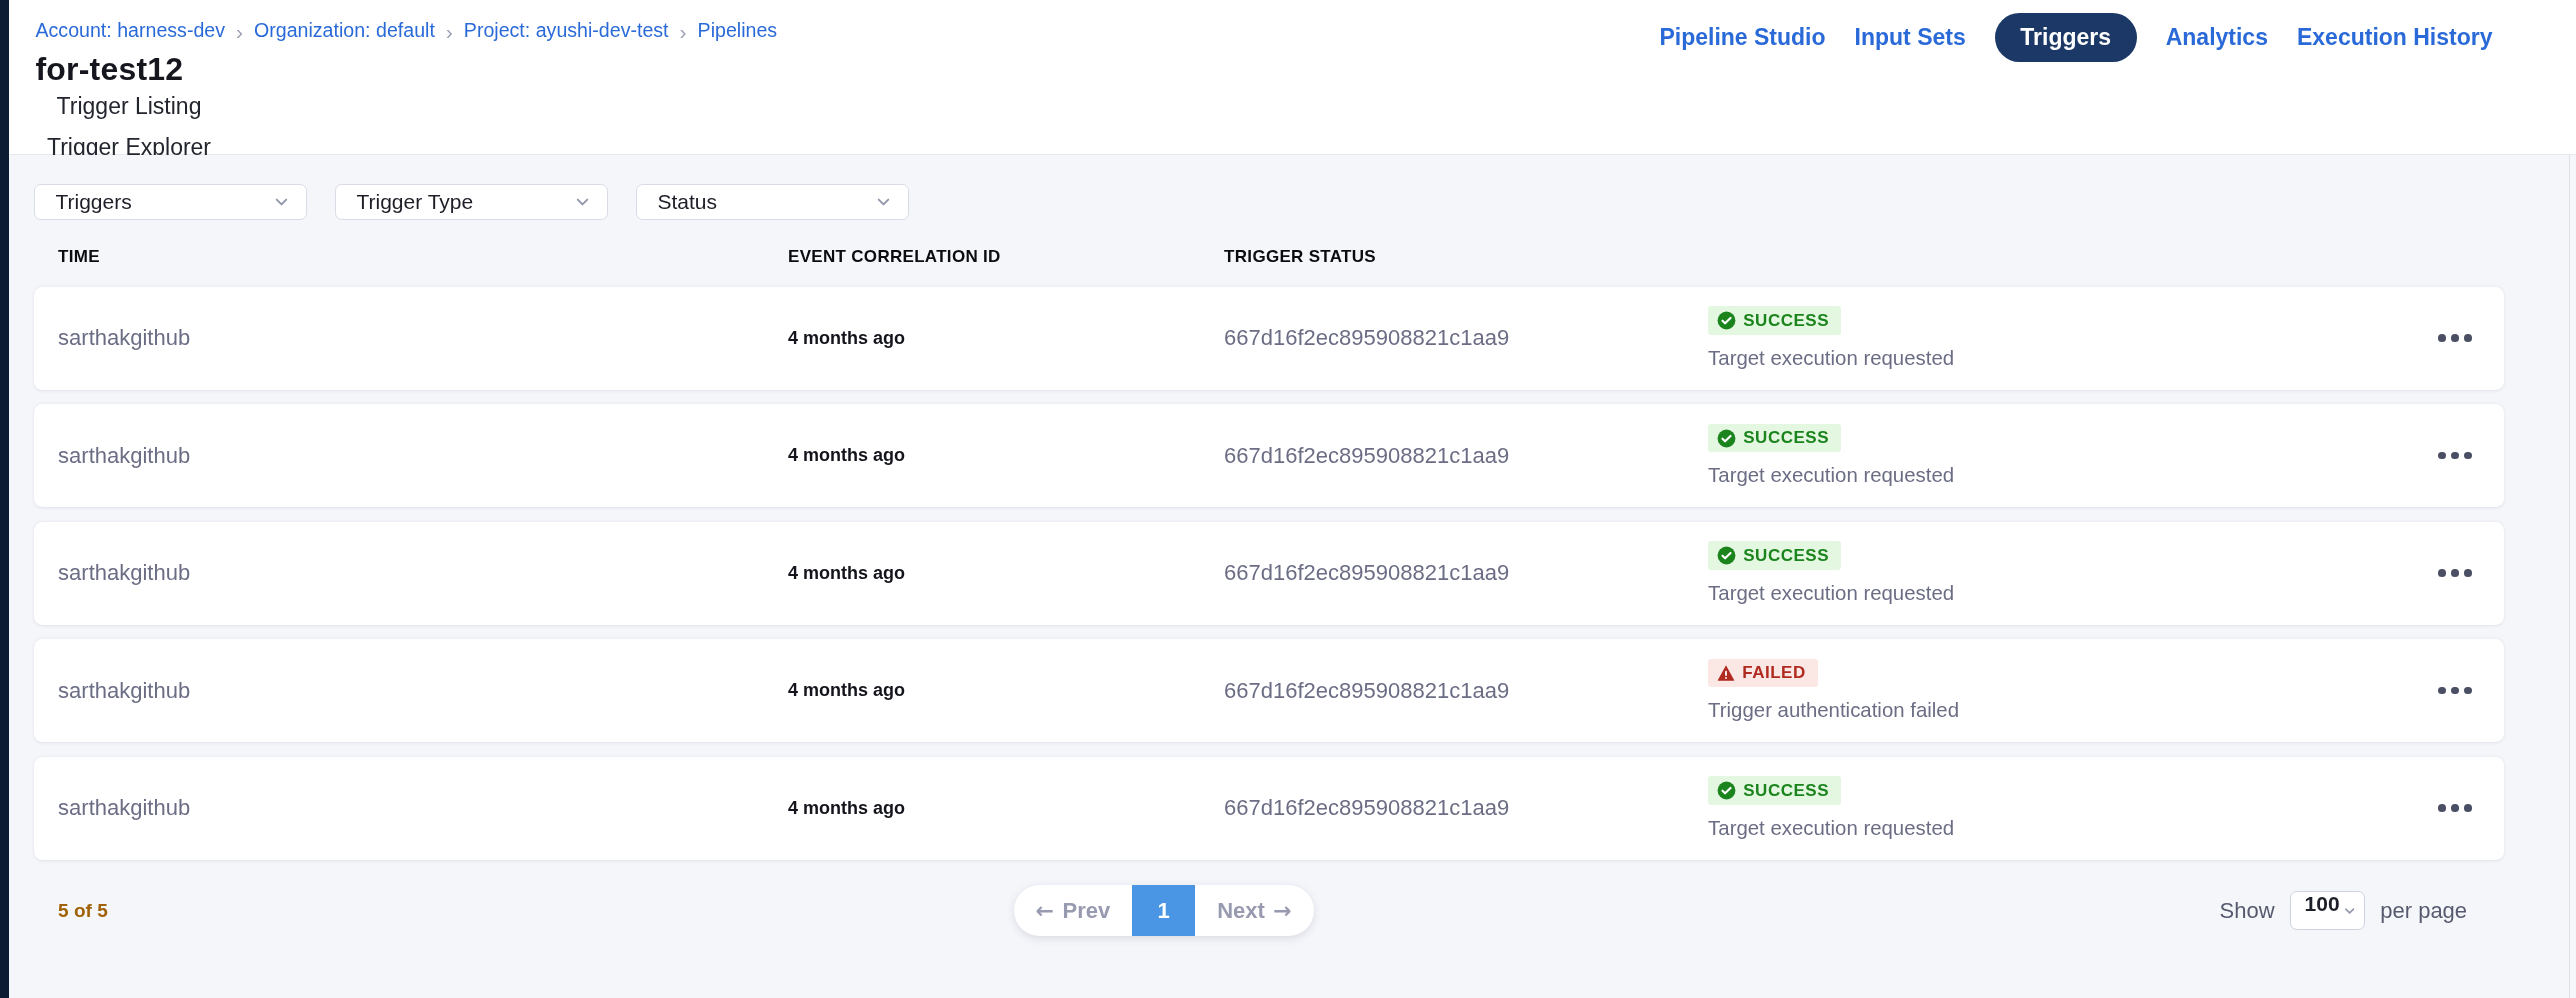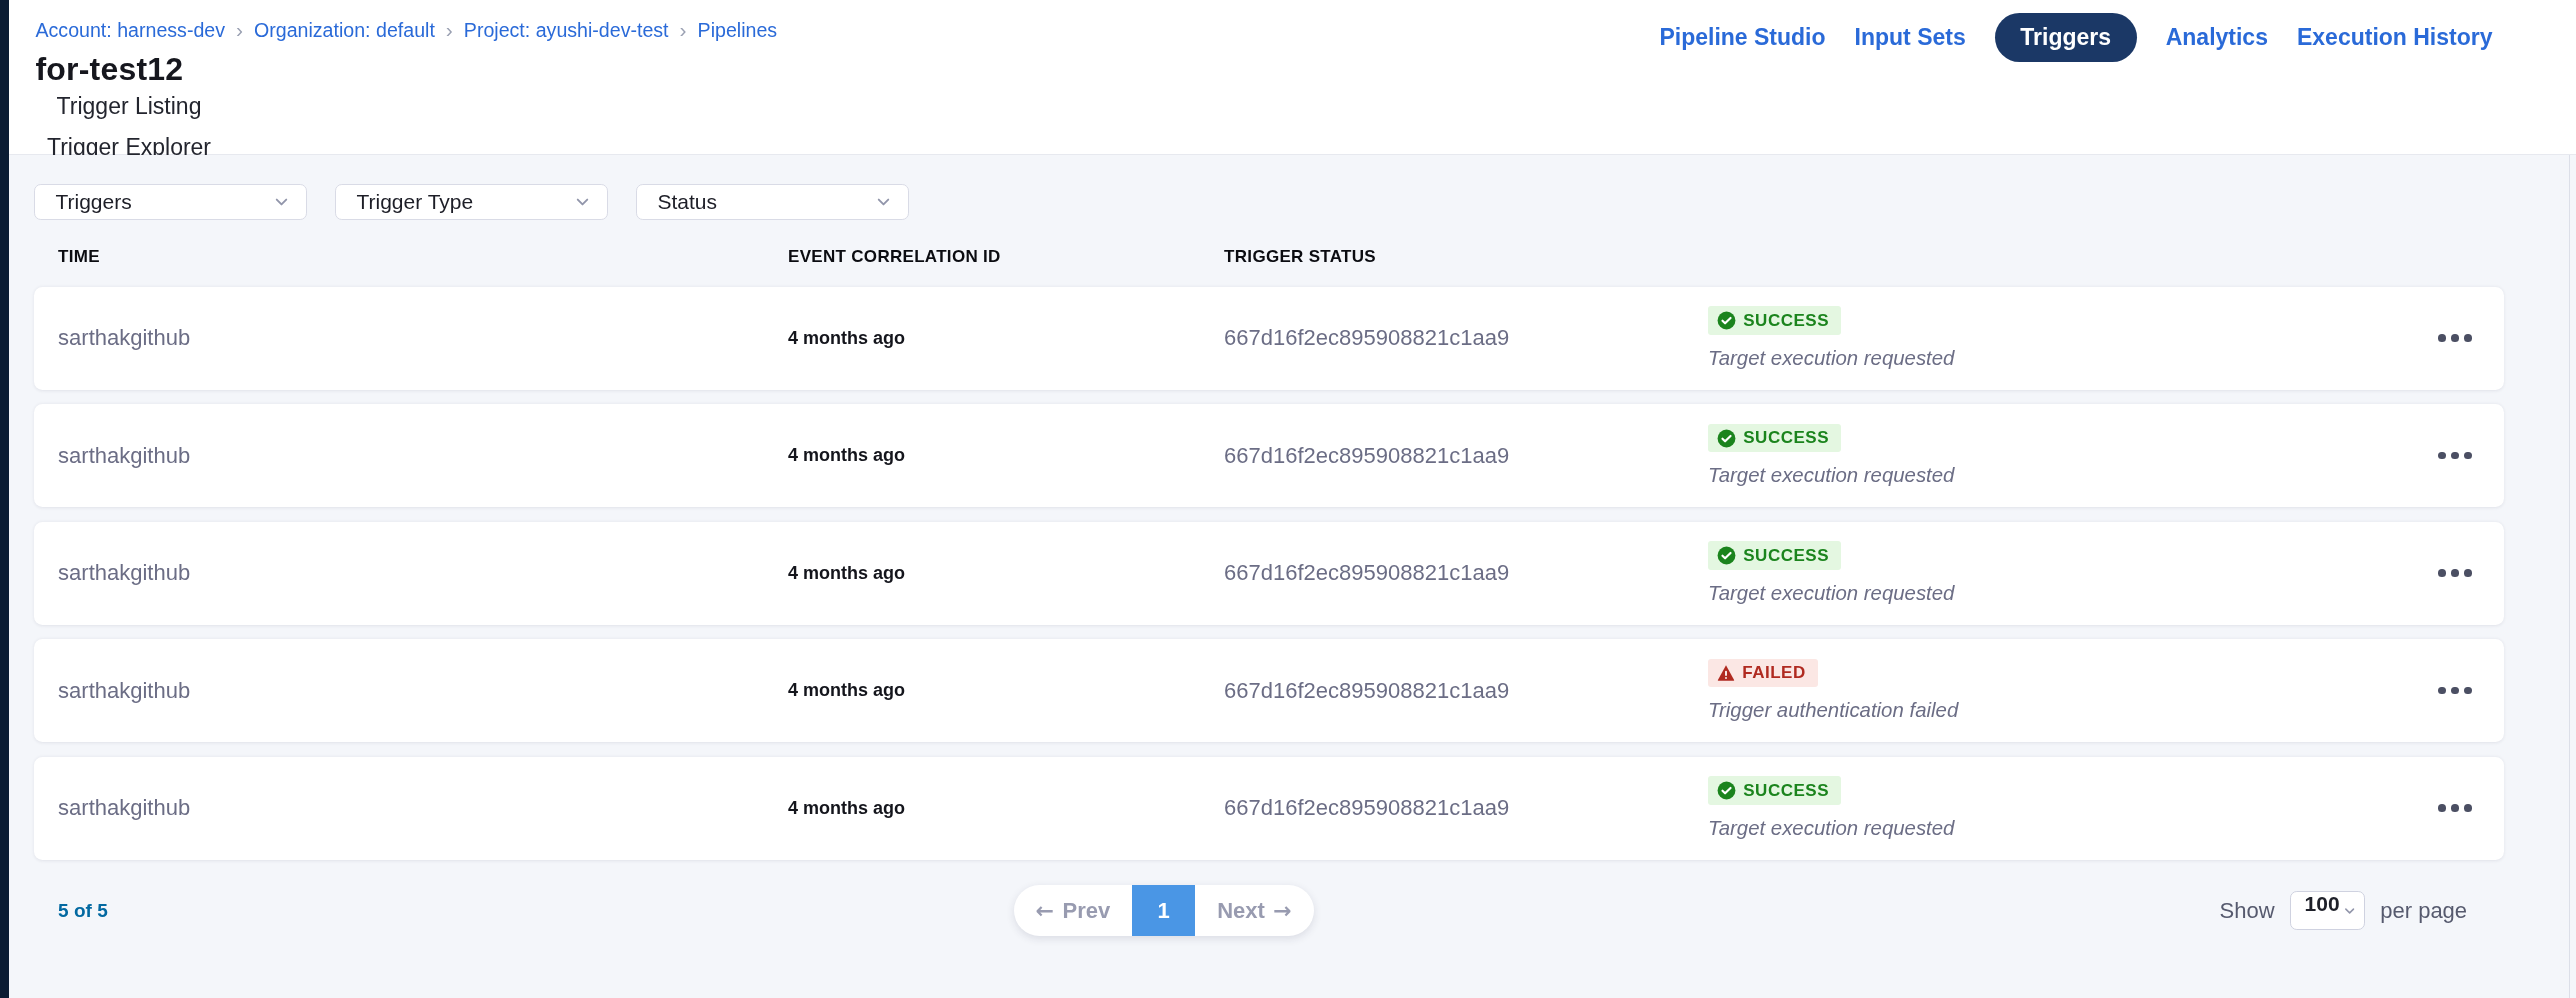--- a/index.html
+++ b/index.html
@@ -9,21 +9,21 @@
 
   
   .side-strip { position:absolute; left:0; top:0; width:8.5px; height:998px;
     background:var(--sidebar-strip,#0b1c33); }
 
   .main { position:absolute; left:8.5px; top:0; width:2567px; height:998px; }
 
   
   .header { position:relative; height:155px; background:#fff;
     border-bottom:0.9px solid var(--border-light,#e7e9ef); }
-  .breadcrumb { padding:19px 0 0 27px; font-size:19.6px; display:flex; align-items:flex-start; }
+  .breadcrumb { padding:19px 0 0 27px; font-size:19.6px; display:flex; align-items:flex-end; }
   .crumb { color:var(--accent-blue,#2a6ad8); cursor:pointer; text-decoration:none; }
   .crumb-sep { color:#9aa0b2; margin:0 11px; font-size:21px; line-height:1; }
   .page-title { padding:8.5px 0 0 27px; font-size:32px; font-weight:700; color:#16171e; letter-spacing:0.2px; }
 
   .top-nav { position:absolute; top:13px; right:83px; display:flex; align-items:center; gap:29px; }
   .top-nav .nav-link { font-size:23px; font-weight:600; color:var(--accent-blue,#2a6ad8); cursor:pointer; }
   .top-nav .nav-pill { background:var(--nav-pill-bg,#1b3866); color:#fff; border-radius:851px;
     padding:11px 25.6px; font-size:23px; font-weight:600; cursor:pointer; }
 
   .tabs { position:absolute; left:0; bottom:0; height:61px; display:flex; align-items:center;
@@ -56,30 +56,30 @@
   .cell-gray { font-size:22px; color:var(--text-gray,#6b6d85); }
   .cell-time { font-size:18px; font-weight:700; color:#14151c; }
 
   .status-cell { display:flex; flex-direction:column; justify-content:center;
     align-items:flex-start; gap:12px; height:103px; }
   .badge { display:inline-flex; align-items:center; gap:7.7px; border-radius:3px;
     padding:4.3px 12px 4.3px 8.5px; font-size:17px; font-weight:700; letter-spacing:0.5px; }
   .badge.success { background:var(--success-bg,#e4f7e1); color:var(--success-text,#1b841d); }
   .badge.failed  { background:var(--failed-bg,#fbe7e4);  color:var(--failed-text,#b02a20); }
   .badge svg { display:block; }
-  .status-msg { font-size:20.4px; color:var(--text-gray,#6b6d85);font-style:italic; }
+  .status-msg { font-size:20.4px; color:var(--text-gray,#6b6d85); }
 
   .menu-cell { display:flex; justify-content:flex-end; }
   .dots { display:flex; gap:5.1px; border:none; background:transparent; cursor:pointer; padding:10.2px 6.8px; }
   .dots .dot { width:7.7px; height:7.7px; border-radius:50%; background:#4b4f63; }
 
   
   .footer { display:flex; align-items:center; margin:25.6px 25.6px 0 25.6px; width:2470px;
     padding:0 37px 0 24px; }
-  .result-count { font-size:19px; font-weight:700; color:#0369a1; white-space:nowrap; }
+  .result-count { font-size:19px; font-weight:700; color:#a16207; white-space:nowrap; }
   .pager-zone { flex:1; display:flex; justify-content:center; }
   .pager { display:flex; align-items:center; height:51px; background:#fff; border-radius:851px;
     box-shadow:0 2.6px 8.5px rgba(34,36,64,.12); overflow:hidden; }
   .pager-btn { display:flex; align-items:center; gap:8.5px; height:51px; padding:0 22px;
     font-size:22px; font-weight:600; color:#989bb0; background:transparent; border:none; cursor:pointer; }
   .pager-arrow { font-family:"DejaVu Sans",sans-serif; font-size:22px; }
   .pager-page { width:63px; height:51px; display:flex; align-items:center; justify-content:center;
     background:var(--pagination-active-bg,#4a96e5); color:#fff; font-size:22px; font-weight:600;
     border:none; cursor:pointer; }
   .per-page { display:flex; align-items:center; gap:15.3px; }

